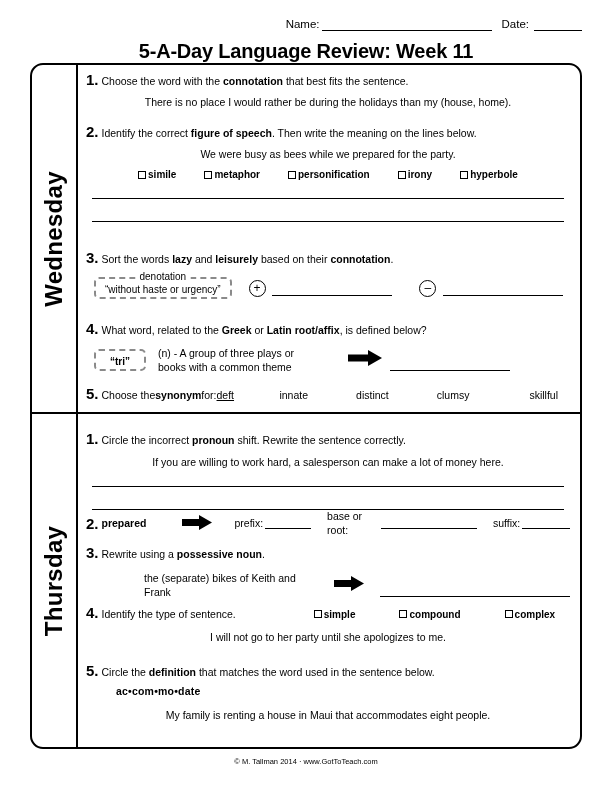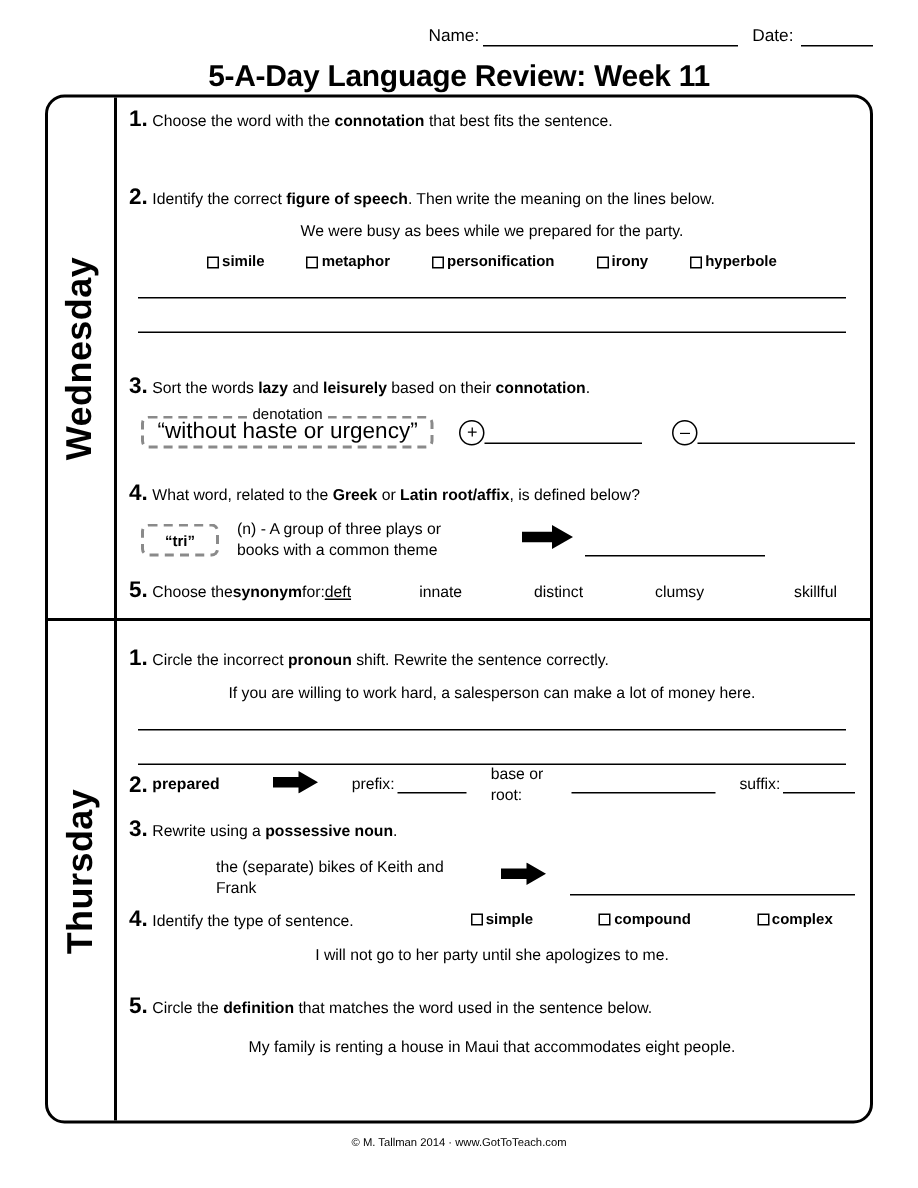--- a/index.html
+++ b/index.html
@@ -167,21 +167,21 @@
     top: -8px;
     left: 50%;
     transform: translateX(-50%);
     background: #fff;
     padding: 0 4px;
     font-size: 10px;
     color: #000;
     white-space: nowrap;
   }
   .dashbox .inner {
-    font-size: 15px;
+    font-size: 10px;
     padding: 7px 9px 5px 9px;
     white-space: nowrap;
     text-align: center;
   }
 
   
   .signcircle {
     width: 17px;
     height: 17px;
     border: 1.6px solid #000;
@@ -250,20 +250,21 @@
 <div class="sheet">
 
   <div class="day-block wednesday">
     <div class="day-label-cell">
       <div class="day-label">Wednesday</div>
     </div>
     <div class="day-body">
 
       <div class="q" style="top:6px;">
         <span class="qnum">1.</span><span class="qtext">Choose the word with the </span><span class="qtext b">connotation</span><span class="qtext"> that best fits the sentence.</span>
+        <div class="sentence" style="margin-top:7px;">There is no place I would rather be during the holidays than my  (house,  home).</div>
       </div>
 
       <div class="q" style="top:58px;">
         <span class="qnum">2.</span><span class="qtext">Identify the correct </span><span class="qtext b">figure of speech</span><span class="qtext">.  Then write the meaning on the lines below.</span>
         <div class="sentence" style="margin-top:7px;">We were busy as bees while we prepared for the party.</div>
         <div class="options" style="margin-top:9px;">
           <span class="opt">
               <span class="cbox"></span>
               <span>simile</span>
             </span>
@@ -401,20 +402,21 @@
           <span class="opt" style="font-size:10px;font-weight:bold;">
               <span class="cbox"></span>
               <span>complex</span>
             </span>
         </div>
         <div class="sentence" style="margin-top:10px;">I will not go to her party until she apologizes to me.</div>
       </div>
 
       <div class="q" style="top:248px;">
         <span class="qnum">5.</span><span class="qtext">Circle the </span><span class="qtext b">definition</span><span class="qtext"> that matches the word used in the sentence below.</span>
+        <div class="defword" style="margin-top:5px;">ac•com•mo•date</div>
         <div class="sentence" style="margin-top:12px;">My family is renting a house in Maui that accommodates eight people.</div>
       </div>
 
     </div>
   </div>
 
 </div>
 
 <div class="footer">© M. Tallman 2014 · www.GotToTeach.com</div>
 

